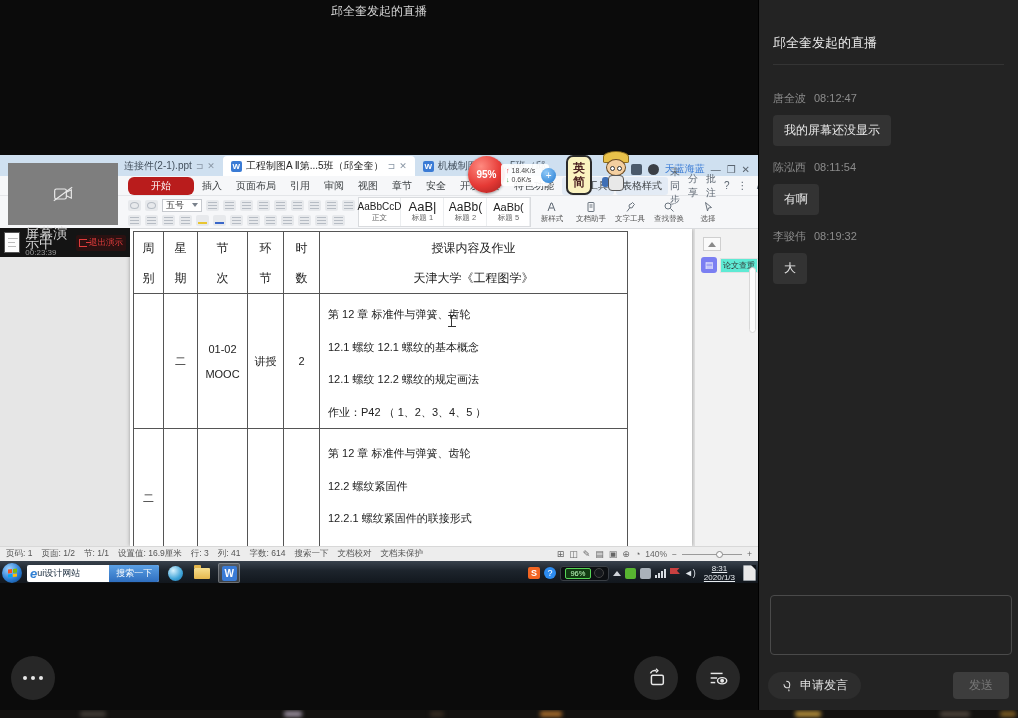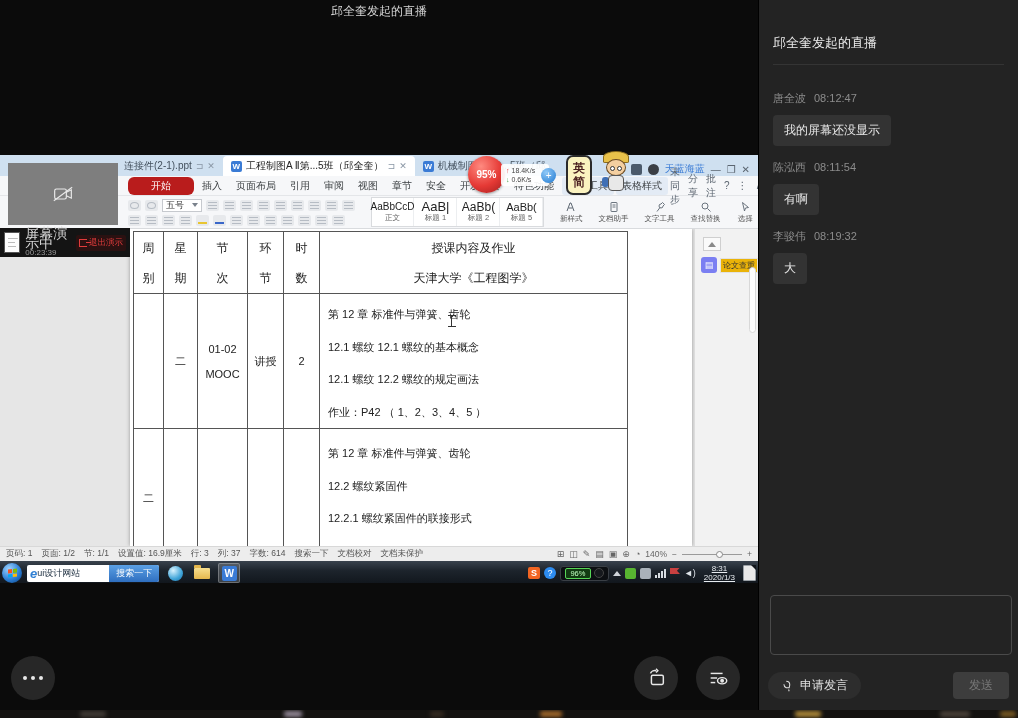--- a/index.html
+++ b/index.html
@@ -23,21 +23,21 @@
     display:flex; align-items:center; justify-content:center; border-radius:2px; }
   .tab-x, .tab-pin { color:#8a97a5; font-size:9px; }
 
   .ribbonrow { height:20px; background:#f6f7f9; display:flex; align-items:center; gap:2px;
     padding-left:128px; font-size:10px; color:#3c4043; border-bottom:1px solid #e4e6e9; }
   .rtab { padding:2px 6px; white-space:nowrap; }
   .rtab.active { background:#b91c1c; color:#fff; border-radius:6px; padding:2px 23px; }
   .rtab.ctx { background:#e3ebf5; border-radius:3px; }
   .ribbon-right { margin-left:auto; display:flex; align-items:center; gap:8px; padding-right:8px; color:#5b6570; }
 
-  .toolbar { height:33px; background:#f6f7f9; border-bottom:1px solid #d9dbde; display:flex; align-items:center; padding:1px 4px 1px 128px; gap:16px; }
+  .toolbar { height:33px; background:#f6f7f9; border-bottom:1px solid #d9dbde; display:flex; align-items:center; padding:1px 4px 1px 128px; gap:3px; }
   .tb-left { display:flex; flex-direction:column; gap:3px; }
   .tb-row { display:flex; align-items:center; gap:4px; }
   .tbi { width:13px; height:11px; border-radius:2px; position:relative; background:#e7e9ec; }
   .tbi::after { content:""; position:absolute; left:2px; right:2px; top:2px; bottom:2px;
     background:linear-gradient(#b6bcc4 0 1px,transparent 1px 3px,#b6bcc4 3px 4px,transparent 4px 6px,#b6bcc4 6px 7px); }
   .tbi.u-yellow::after { background:linear-gradient(transparent 0 5px,#e8c531 5px); }
   .tbi.u-blue::after { background:linear-gradient(transparent 0 5px,#3a67c9 5px); }
   .tbi.round::after { border:1px solid #b6bcc4; background:none; border-radius:50%; }
   .sizebox { width:40px; height:13px; background:#fff; border:1px solid #c6c9ce; font-size:9px; color:#333;
     display:flex; align-items:center; justify-content:space-between; padding:0 3px; }
@@ -66,21 +66,21 @@
   #ibeam { position:absolute; left:318px; top:86px; width:8px; height:13px; pointer-events:none; }
   #ibeam::before { content:""; position:absolute; left:3px; top:1px; bottom:1px; width:1px; background:#333; }
   #ibeam::after { content:""; position:absolute; left:0; right:0; top:0; height:1px; box-shadow:0 11px #333; background:#333; }
 
   #sidepanel { position:absolute; right:0; top:0; width:64px; height:317px; background:#f2f2f2; border-left:1px solid #dcdcdc; }
   .sp-collapse { width:18px; height:14px; border:1px solid #cfcfcf; background:#fafafa; margin:8px 0 6px 8px;
     display:flex; align-items:center; justify-content:center; }
   .sp-collapse i { width:0; height:0; border-left:4px solid transparent; border-right:4px solid transparent; border-bottom:5px solid #8a8a8a; }
   .sp-item { display:flex; align-items:center; gap:3px; margin-left:6px; }
   .sp-ic { width:16px; height:16px; background:#7b7ff2; border-radius:3px; color:#fff; font-size:9px; display:flex; align-items:center; justify-content:center; }
-  .sp-label { background:#eab308; border:1px solid #e2e2e2; font-size:8px; color:#333; padding:1px 2px; white-space:nowrap; }
+  .sp-label { background:#5eead4; border:1px solid #e2e2e2; font-size:8px; color:#333; padding:1px 2px; white-space:nowrap; }
   .sp-scroll { position:absolute; right:2px; top:38px; width:7px; height:66px; background:#fdfdfd; border:1px solid #d8d8d8; border-radius:4px; }
 
   
   #statusbar { height:15px; background:#ededed; border-top:1px solid #d8d8d8; display:flex; align-items:center;
     font-size:8.5px; color:#555; padding:0 6px; gap:9px; white-space:nowrap; }
   .sb-right { margin-left:auto; display:flex; align-items:center; gap:5px; color:#666; }
   .sb-ic { font-size:9px; }
   .zoom-track { width:60px; height:1px; background:#9a9a9a; position:relative; }
   .zoom-knob { position:absolute; left:34px; top:-3px; width:7px; height:7px; border-radius:50%; background:#fafafa; border:1px solid #888; }
 
@@ -434,21 +434,21 @@
         <div class="sp-scroll"></div>
       </div>
     </div>
 
     <div id="statusbar">
       <span>页码: 1</span>
       <span>页面: 1/2</span>
       <span>节: 1/1</span>
       <span>设置值: 16.9厘米</span>
       <span>行: 3</span>
-      <span>列: 37</span>
+      <span>列: 41</span>
       <span>字数: 614</span>
       <span>搜索一下</span>
       <span>文档校对</span>
       <span>文档未保护</span>
       <div class="sb-right">
         <span class="sb-ic">⊞</span>
         <span class="sb-ic">◫</span>
         <span class="sb-ic">✎</span>
         <span class="sb-ic">▤</span>
         <span class="sb-ic">▣</span>

